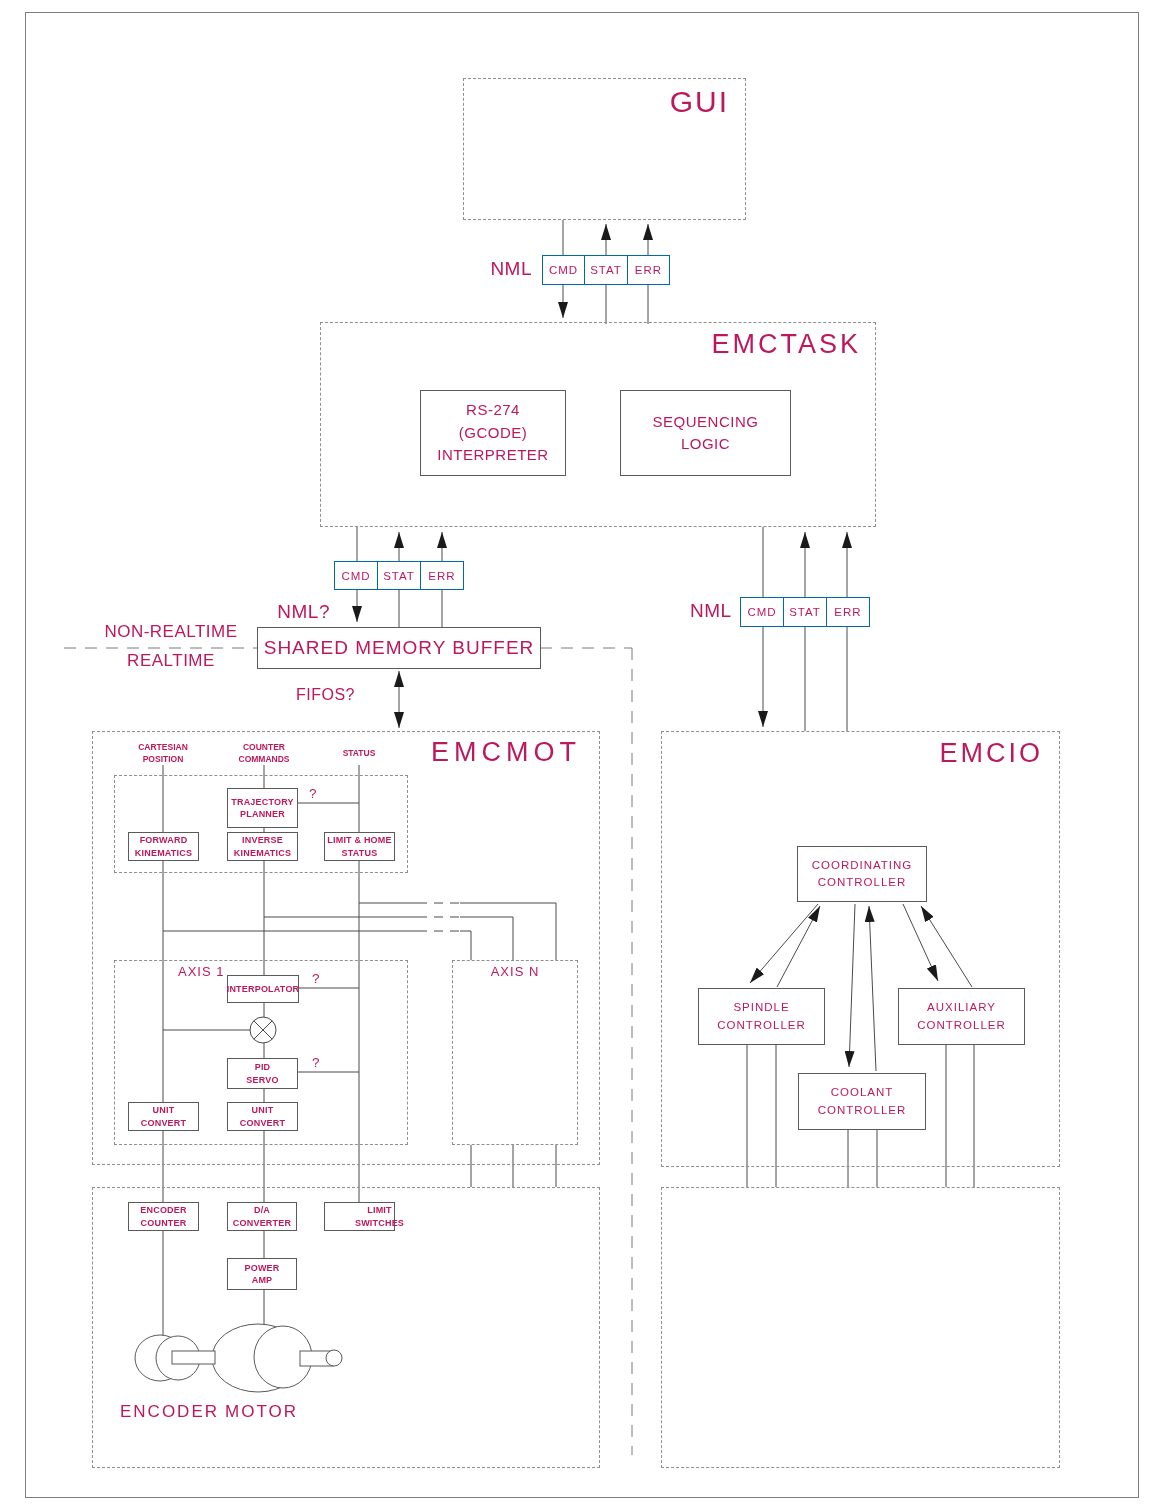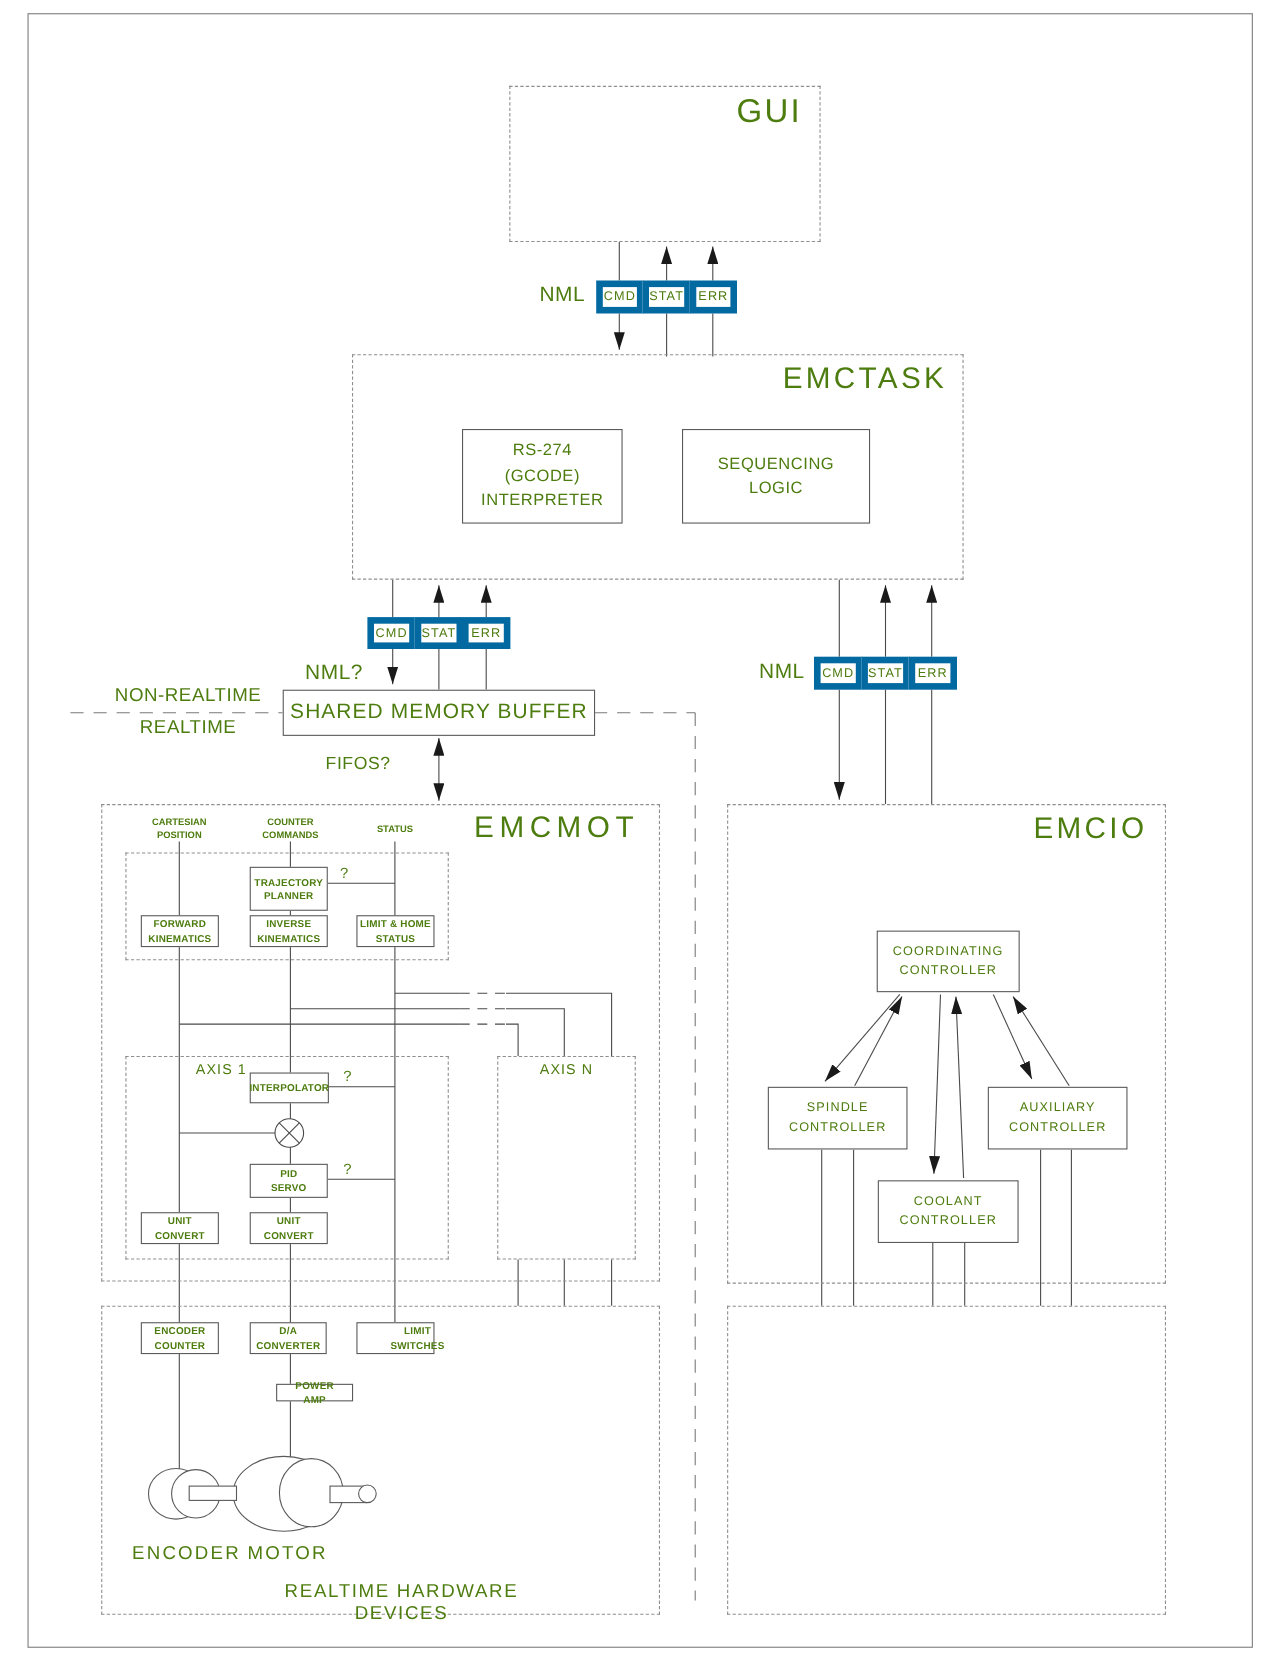--- a/index.html
+++ b/index.html
@@ -1,30 +1,30 @@
 <!DOCTYPE html>
 <html><head>
 <meta charset="utf-8">
 <style>
   html,body{margin:0;padding:0;background:#fff;}
   #stage{position:relative;width:1152px;height:1510px;background:#fff;overflow:hidden;
-         font-family:"Liberation Sans","DejaVu Sans",sans-serif;color:#4d7c0f;}
+         font-family:"Liberation Sans","DejaVu Sans",sans-serif;color:#be185d;}
   svg.layer{position:absolute;left:0;top:0;}
   .sbox{position:absolute;background:#fff;border:1px solid #5a5a5a;display:flex;align-items:center;
         justify-content:center;text-align:center;white-space:pre-line;box-sizing:border-box;}
   .dbox{position:absolute;border:1px dashed #8f8f8f;box-sizing:border-box;background:transparent;}
   .lbl{position:absolute;white-space:pre-line;}
   .big{font-size:27px;letter-spacing:3px;}
   .small{font-size:9px;font-weight:bold;letter-spacing:0.2px;line-height:1.35;}
   .colhead{font-size:8.5px;font-weight:bold;line-height:1.4;text-align:center;position:absolute;white-space:pre-line;}
   .mid{font-size:15px;line-height:1.5;letter-spacing:0.5px;}
   .ctrl{font-size:11.5px;letter-spacing:1px;line-height:1.5;}
   .nml{font-size:19px;letter-spacing:0.5px;}
   .cells{position:absolute;display:flex;}
-  .cellbox{background:#fff;border:6px solid #0369a1;display:flex;align-items:center;justify-content:center;
+  .cellbox{background:#fff;border:1px solid #0369a1;display:flex;align-items:center;justify-content:center;
            font-size:11.5px;letter-spacing:1px;box-sizing:border-box;}
   .cellbox + .cellbox{margin-left:-1px;}
   .q{position:absolute;font-size:13.5px;}
   .hwtitle{font-size:17px;letter-spacing:1.5px;text-align:center;position:absolute;}
   .axis{font-size:13px;letter-spacing:1px;position:absolute;}
   .border-frame{position:absolute;border:1.5px solid #7d7d7d;box-sizing:border-box;}
 </style>
 </head>
 <body>
 
@@ -198,21 +198,20 @@
   <div class="sbox ctrl" style="left:798px;top:1073px;width:128px;height:57px;">COOLANT
 CONTROLLER</div>
 
   <div class="dbox" style="left:92px;top:1187px;width:508px;height:281px;"></div>
   <div class="sbox small" style="left:128px;top:1202px;width:71px;height:29px;">ENCODER
 COUNTER</div>
   <div class="sbox small" style="left:227px;top:1202px;width:70px;height:29px;">D/A
 CONVERTER</div>
   <div class="sbox small" style="left:324px;top:1202px;width:71px;height:29px;padding-left:40px;">LIMIT
 SWITCHES</div>
-  <div class="sbox small" style="left:227px;top:1258px;width:70px;height:16px;margin-left:24px;">POWER
+  <div class="sbox small" style="left:227px;top:1258px;width:70px;height:32px;">POWER
 AMP</div>
   <div class="lbl" style="left:120px;top:1402px;width:84px;text-align:center;font-size:17px;letter-spacing:2px;">ENCODER</div>
   <div class="lbl" style="left:225px;top:1402px;width:70px;text-align:center;font-size:17px;letter-spacing:2px;">MOTOR</div>
-  <div class="hwtitle" style="left:220px;top:1437px;width:290px;">REALTIME HARDWARE DEVICES</div>
 
   <div class="dbox" style="left:661px;top:1187px;width:399px;height:281px;"></div>
 
 </div>
 
 </body></html>

